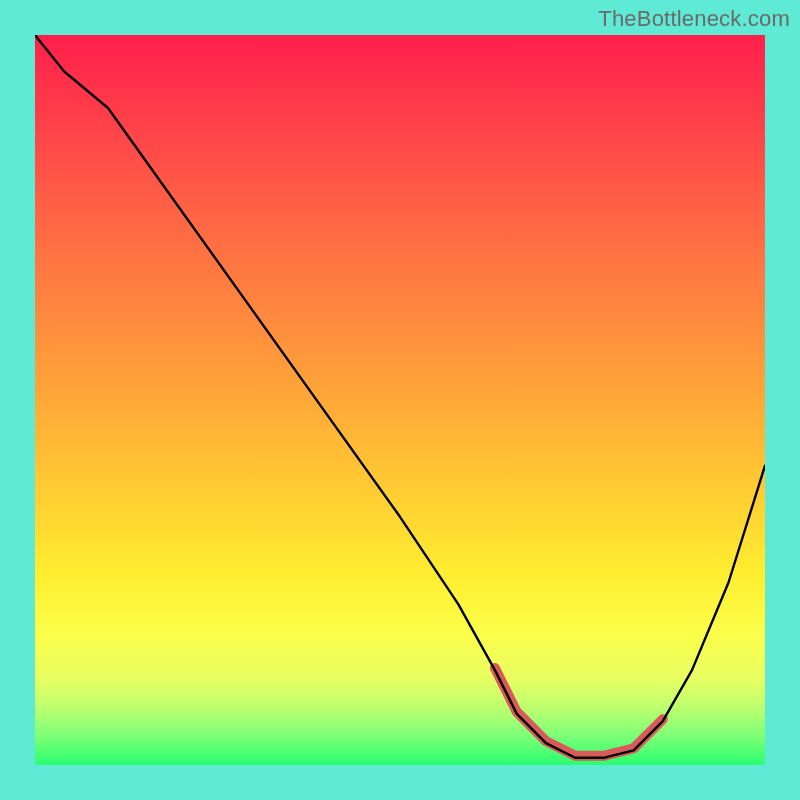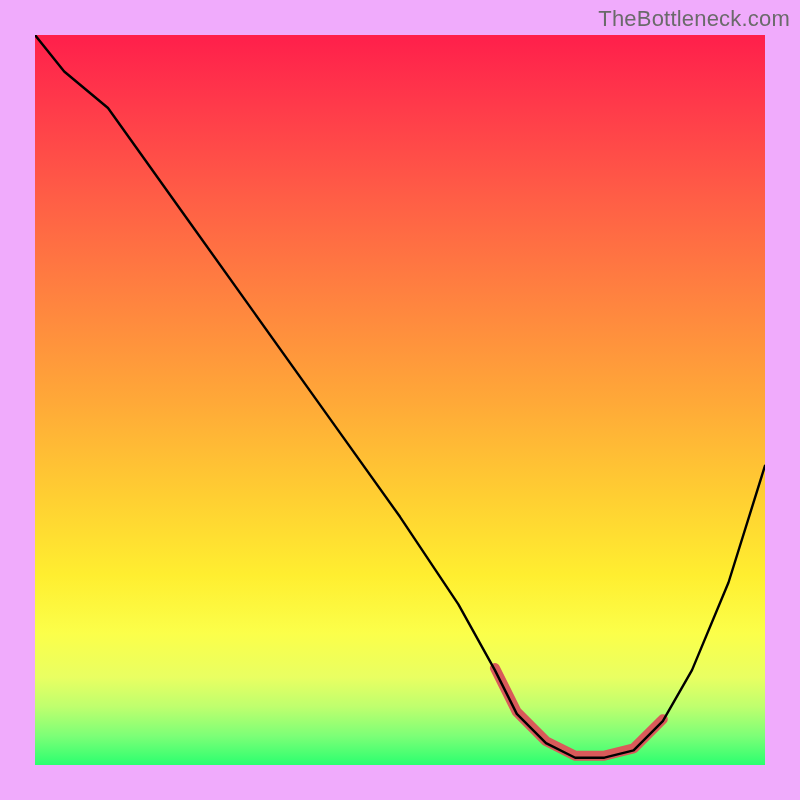--- a/index.html
+++ b/index.html
@@ -8,21 +8,21 @@
     width: 800px;
     height: 800px;
     background: #000;
     overflow: hidden;
     font-family: Arial, Helvetica, sans-serif;
   }
   .frame {
     position: relative;
     width: 800px;
     height: 800px;
-    background: #f0abfc;
+    background: #5eead4;
   }
   .watermark {
     position: absolute;
     top: 6px;
     right: 10px;
     color: #6a6a6a;
     font-size: 22px;
     font-weight: 500;
     letter-spacing: 0.2px;
     z-index: 5;

